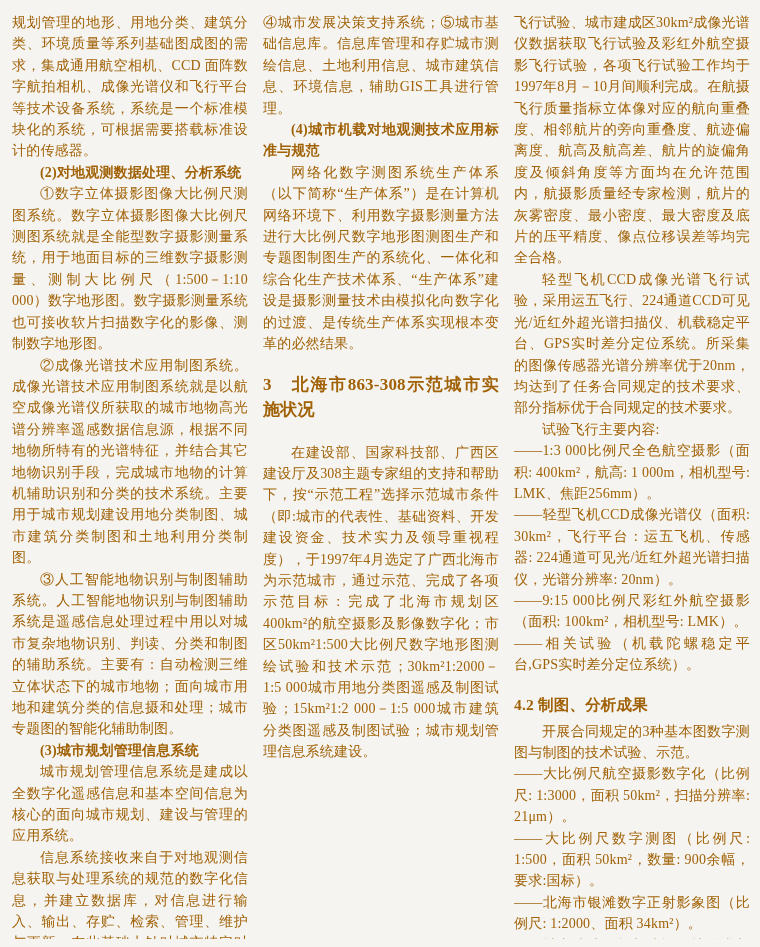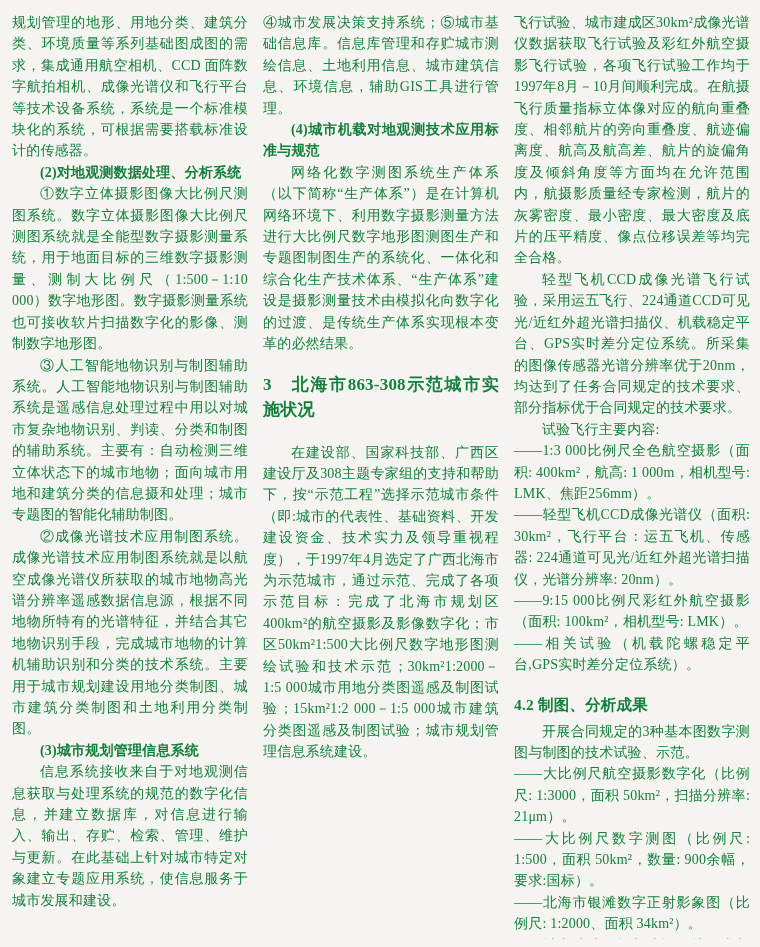--- a/index.html
+++ b/index.html
@@ -6,21 +6,21 @@
   .page {
     position: relative;
     width: 760px;
     height: 947px;
     margin: 0 auto;
     background: #f5f4f1;
     box-sizing: border-box;
     padding: 12px 10px 8px 12px;
     overflow: hidden;
     font-family: "Liberation Serif", "DejaVu Serif", serif;
-    color: #15803d;
+    color: #a16207;
   }
   .columns {
     display: flex;
     gap: 15px;
     height: 100%;
   }
   .col {
     width: 236px;
     flex: 0 0 236px;
     overflow: hidden;
@@ -55,23 +55,24 @@
 </head>
 <body>
 
 <div class="page">
   <div class="columns">
 
     <div class="col">
       <p class="cont">规划管理的地形、用地分类、建筑分类、环境质量等系列基础图成图的需求，集成通用航空相机、CCD 面阵数字航拍相机、成像光谱仪和飞行平台等技术设备系统，系统是一个标准模块化的系统，可根据需要搭载标准设计的传感器。</p>
       <p class="sub">(2)对地观测数据处理、分析系统</p>
       <p class="para">①数字立体摄影图像大比例尺测图系统。数字立体摄影图像大比例尺测图系统就是全能型数字摄影测量系统，用于地面目标的三维数字摄影测量、测制大比例尺（1:500－1:10 000）数字地形图。数字摄影测量系统也可接收软片扫描数字化的影像、测制数字地形图。</p>
+      <p class="para">②成像光谱技术应用制图系统。成像光谱技术应用制图系统就是以航空成像光谱仪所获取的城市地物高光谱分辨率遥感数据信息源，根据不同地物所特有的光谱特征，并结合其它地物识别手段，完成城市地物的计算机辅助识别和分类的技术系统。主要用于城市规划建设用地分类制图、城市建筑分类制图和土地利用分类制图。</p>
       <p class="para">③人工智能地物识别与制图辅助系统。人工智能地物识别与制图辅助系统是遥感信息处理过程中用以对城市复杂地物识别、判读、分类和制图的辅助系统。主要有：自动检测三维立体状态下的城市地物；面向城市用地和建筑分类的信息摄和处理；城市专题图的智能化辅助制图。</p>
-      <p class="para">②成像光谱技术应用制图系统。成像光谱技术应用制图系统就是以航空成像光谱仪所获取的城市地物高光谱分辨率遥感数据信息源，根据不同地物所特有的光谱特征，并结合其它地物识别手段，完成城市地物的计算机辅助识别和分类的技术系统。主要用于城市规划建设用地分类制图、城市建筑分类制图和土地利用分类制图。</p>
       <p class="sub">(3)城市规划管理信息系统</p>
+      <p class="para">城市规划管理信息系统是建成以全数字化遥感信息和基本空间信息为核心的面向城市规划、建设与管理的应用系统。</p>
       <p class="para">信息系统接收来自于对地观测信息获取与处理系统的规范的数字化信息，并建立数据库，对信息进行输入、输出、存贮、检索、管理、维护与更新。在此基础上针对城市特定对象建立专题应用系统，使信息服务于城市发展和建设。</p>
 
     </div>
 
     <div class="col">
       <p class="cont">④城市发展决策支持系统；⑤城市基础信息库。信息库管理和存贮城市测绘信息、土地利用信息、城市建筑信息、环境信息，辅助GIS工具进行管理。</p>
       <p class="sub">(4)城市机载对地观测技术应用标准与规范</p>
       <p class="para">网络化数字测图系统生产体系（以下简称“生产体系”）是在计算机网络环境下、利用数字摄影测量方法进行大比例尺数字地形图测图生产和专题图制图生产的系统化、一体化和综合化生产技术体系、“生产体系”建设是摄影测量技术由模拟化向数字化的过渡、是传统生产体系实现根本变革的必然结果。</p>
       <p class="h2">3　北海市863-308示范城市实施状况</p>
       <p class="para">在建设部、国家科技部、广西区建设厅及308主题专家组的支持和帮助下，按“示范工程”选择示范城市条件（即:城市的代表性、基础资料、开发建设资金、技术实力及领导重视程度），于1997年4月选定了广西北海市为示范城市，通过示范、完成了各项示范目标：完成了北海市规划区400km²的航空摄影及影像数字化；市区50km²1:500大比例尺数字地形图测绘试验和技术示范；30km²1:2000－1:5 000城市用地分类图遥感及制图试验；15km²1:2 000－1:5 000城市建筑分类图遥感及制图试验；城市规划管理信息系统建设。</p>

